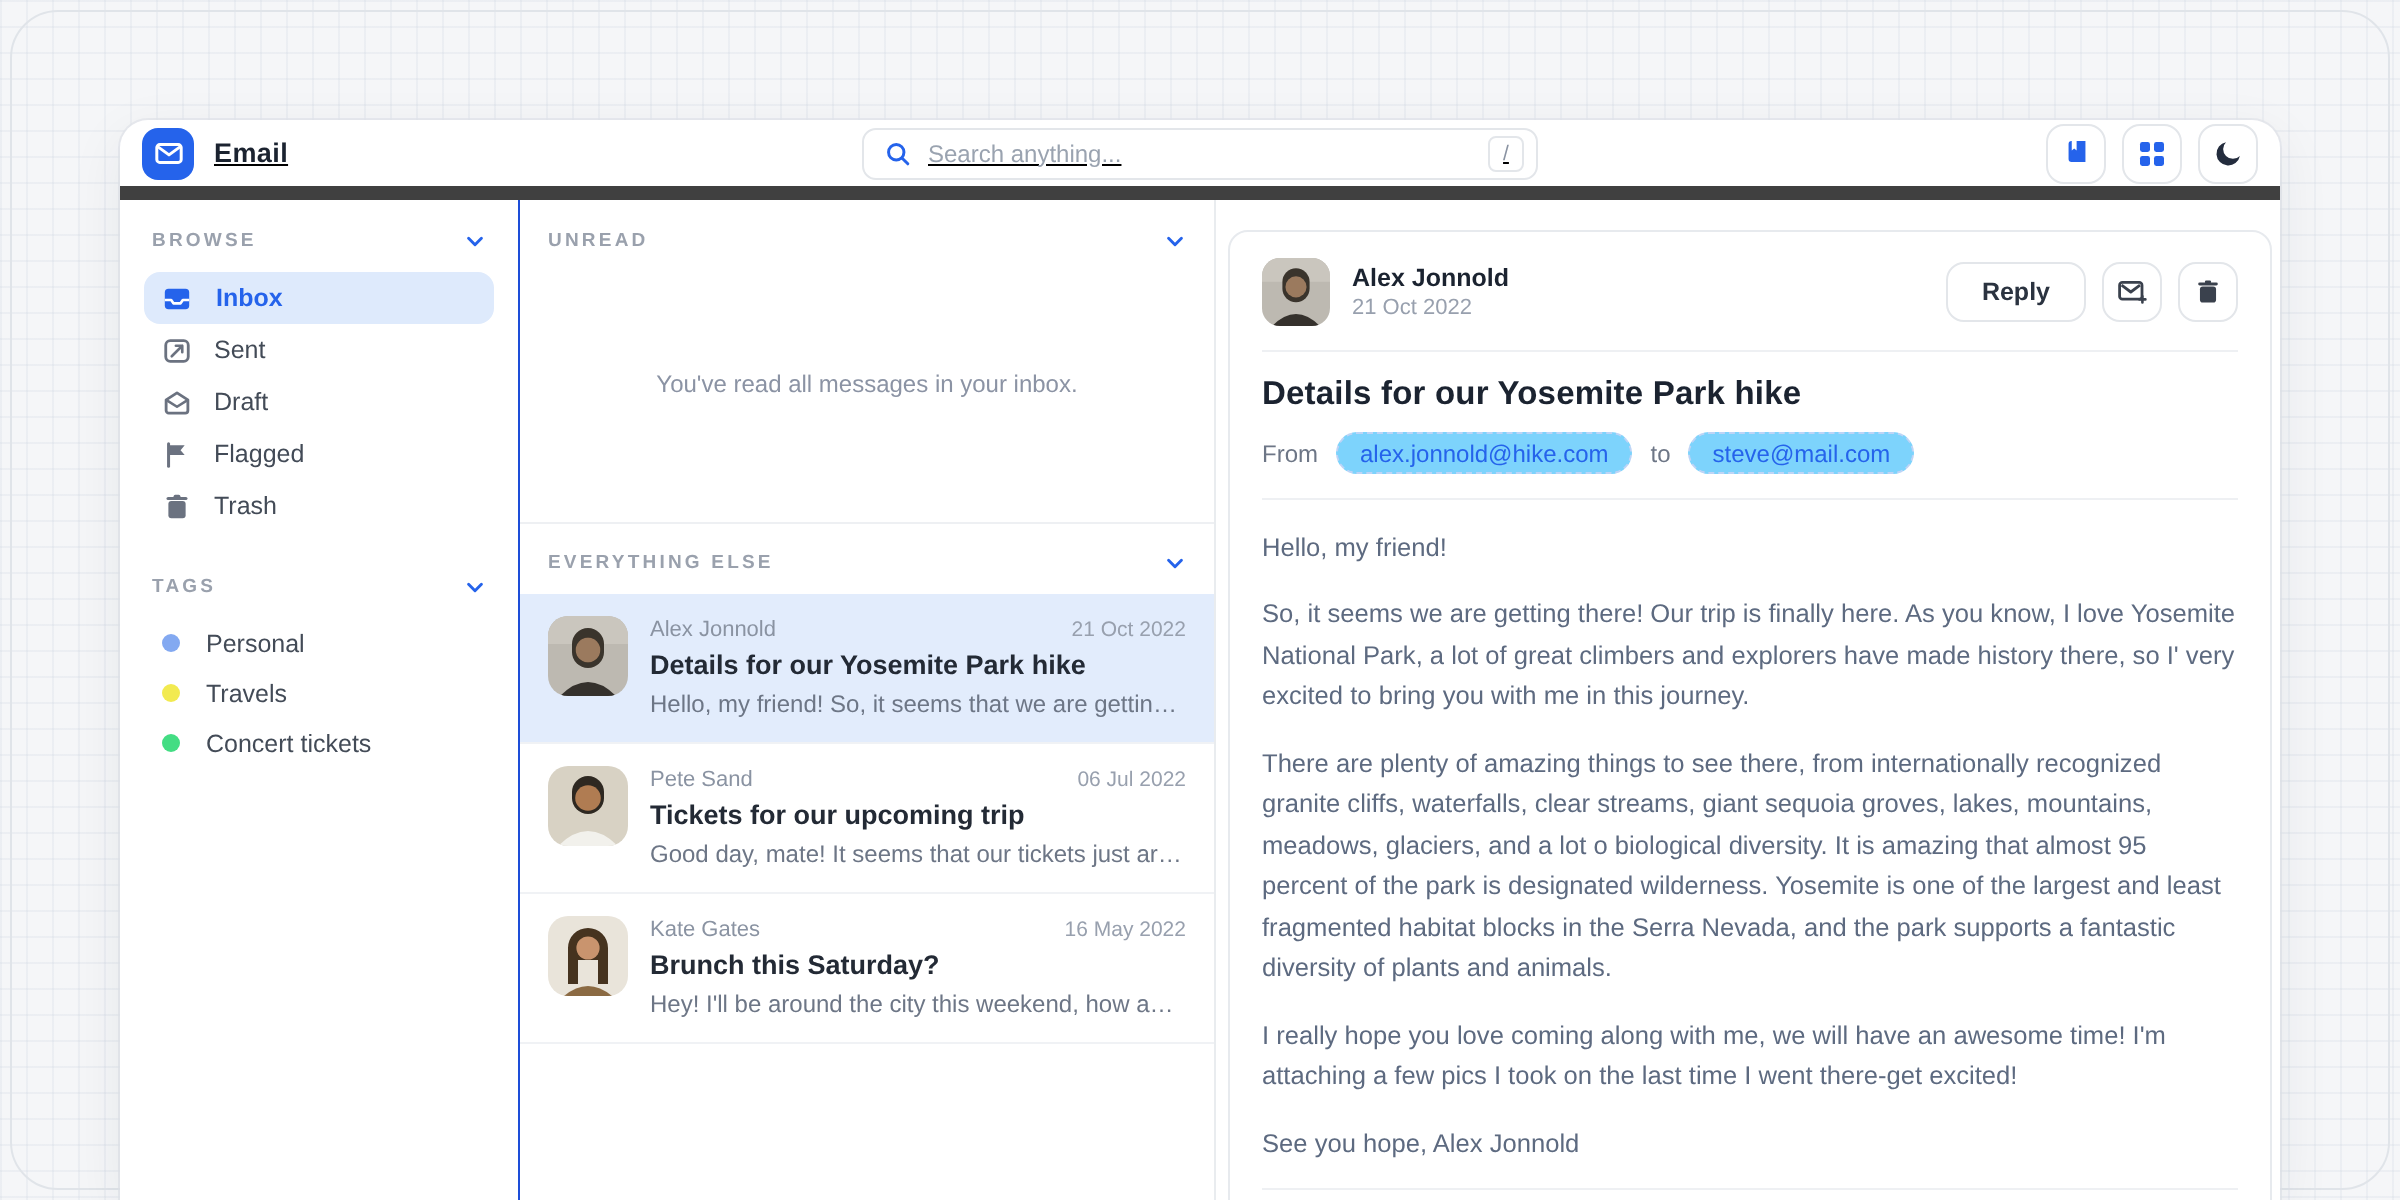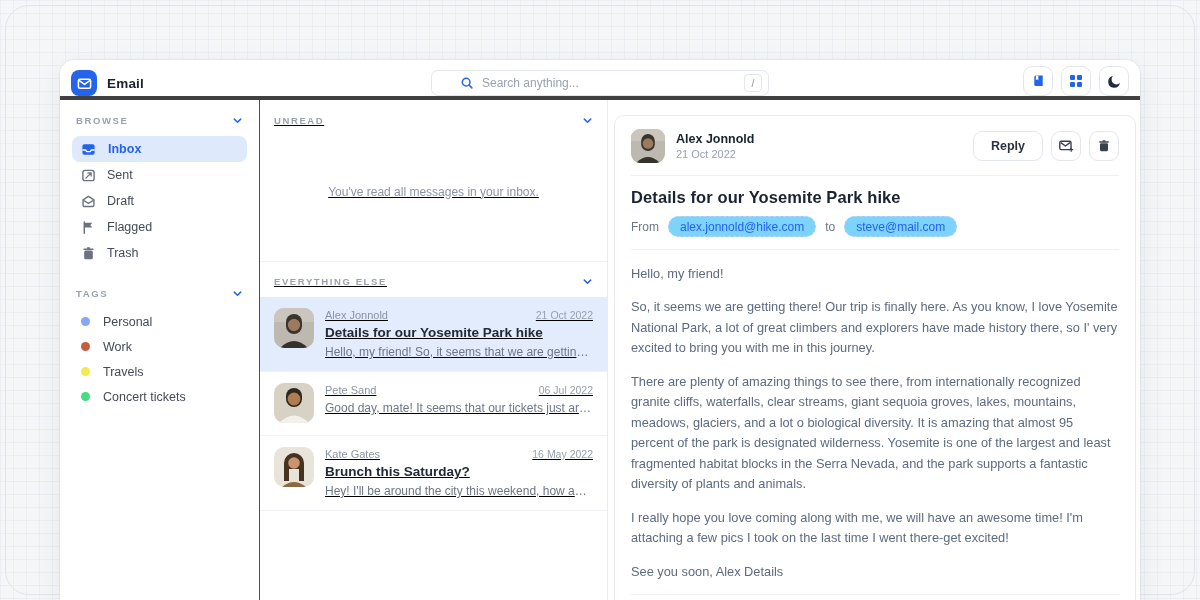--- a/index.html
+++ b/index.html
@@ -26,28 +26,28 @@
     background:#ffffff; border-radius:14px 14px 0 0;
     box-shadow:0 8px 28px rgba(30,42,60,.07), 0 0 0 1px rgba(226,230,235,.7);
     display:grid;
     grid-template-rows:40px 1fr;
     grid-template-columns:200px 348px 1fr;
     grid-template-areas:"hdr hdr hdr" "side list detail";
     overflow:hidden;
   }
 
   
-  .hdr { grid-area:hdr; display:flex; align-items:flex-end; padding:0 11px; border-bottom:4px solid #404040; }
+  .hdr { grid-area:hdr; display:flex; align-items:center; padding:0 11px; border-bottom:7px solid #404040;text-decoration:underline; }
   .brand { display:flex; align-items:center; gap:10px; width:190px; }
   .logo { width:26px; height:26px; border-radius:8px; background:#2563eb; display:flex; align-items:center; justify-content:center; }
   .brand-title { font-size:13.5px; font-weight:bold; color:#1b2330; letter-spacing:.2px; }
   .search-wrap { flex:1; display:flex; justify-content:center; }
   .search-box {
     width:338px; height:26px; border:1px solid #e3e6ea; border-radius:7px;
-    display:flex; align-items:center; gap:8px; padding:0 6px 0 28px; background:#fff;
+    display:flex; align-items:center; gap:8px; padding:0 6px 0 10px; background:#fff;
   }
   .search-box input { flex:1; border:0; outline:0; font-size:12px; color:#434b57; font-family:"Liberation Sans",sans-serif; background:transparent; }
   .search-box input::placeholder { color:#9aa3b0; }
   .kbd { width:18px; height:18px; border:1px solid #e3e6ea; border-radius:4px; font-size:10.5px; color:#8a93a2; display:flex; align-items:center; justify-content:center; }
   .hdr-actions { display:flex; gap:8px; width:190px; justify-content:flex-end; }
   .icon-btn {
     width:30px; height:30px; border:1px solid #e3e6ea; border-radius:9px; background:#fff;
     display:flex; align-items:center; justify-content:center; cursor:pointer;
   }
 
@@ -60,21 +60,21 @@
     font-size:12.5px; color:#434b57; cursor:pointer; margin-bottom:0;
   }
   .nav-item + .nav-item { margin-top:0; }
   .nav-item.active { background:#deeafc; color:#2563eb; font-weight:bold;gap:12px; }
   .side .group { margin-bottom:22px; }
   .side .nav-item { height:26px; }
   .tag-item { display:flex; align-items:center; gap:13px; height:25px; padding:0 9px; font-size:12.5px; color:#434b57; cursor:pointer; }
   .tag-dot { width:9px; height:9px; border-radius:50%; flex:none; }
 
   
-  .list { grid-area:list; border-right:1px solid #e9ecef; display:flex; flex-direction:column; overflow:hidden;text-decoration:underline; }
+  .list { grid-area:list; border-right:1px solid #e9ecef; display:flex; flex-direction:column; overflow:hidden; }
   .list .sec-head { padding:15px 14px 0 14px; margin-bottom:0; }
   .unread-sec { height:162px; border-bottom:1px solid #eef0f3; display:flex; flex-direction:column; flex:none; }
   .empty-msg { flex:1; display:flex; align-items:center; justify-content:center; font-size:12px; color:#8b93a4; padding-bottom:4px; }
   .ee-head { padding:14px 14px 10px 14px !important; }
   .mail-row { display:flex; gap:11px; padding:11px 14px 12px 14px; border-bottom:1px solid #f0f2f5; cursor:pointer; }
   .mail-row.selected { background:#e2ecfc; }
   .avatar { width:40px; height:40px; border-radius:10px; overflow:hidden; flex:none; }
   .avatar svg { display:block; }
   .row-body { flex:1; min-width:0; }
   .row-top { display:flex; justify-content:space-between; align-items:baseline; margin-top:1px; }
@@ -227,24 +227,20 @@
             <svg width="11" height="11" viewBox="0 0 12 12">
                 <polyline points="2.5,4.5 6,8 9.5,4.5" fill="none" stroke="#2563eb" stroke-width="1.6" stroke-linecap="round" stroke-linejoin="round"></polyline>
               </svg>
           </span>
         </div>
         <div class="tag-item">
           <span class="tag-dot" style="background: rgb(131, 169, 241);"></span>
           <span>Personal</span>
         </div>
         <div class="tag-item">
-          <span class="tag-dot" style="background: rgb(199, 91, 62);"></span>
-          <span>Work</span>
-        </div>
-        <div class="tag-item">
           <span class="tag-dot" style="background: rgb(242, 234, 80);"></span>
           <span>Travels</span>
         </div>
         <div class="tag-item">
           <span class="tag-dot" style="background: rgb(67, 221, 131);"></span>
           <span>Concert tickets</span>
         </div>
       </div>
     </div>
 
@@ -298,20 +294,21 @@
               <path d="M12 13 a8 8 0 0 1 16 0 v3 a8 8 0 0 1 -16 0 z" fill="#2e2821"></path>
               <circle cx="20" cy="16" r="6.4" fill="#b07c52"></circle>
               <path d="M5 40 q15 -15 30 0 z" fill="#f2f1ec"></path>
             </svg>
         </div>
         <div class="row-body">
           <div class="row-top">
             <span class="row-sender">Pete Sand</span>
             <span class="row-date">06 Jul 2022</span>
           </div>
+          <div class="row-subject">Tickets for our upcoming trip</div>
           <div class="row-preview">Good day, mate! It seems that our tickets just arrived...</div>
         </div>
       </div>
 
       <div class="mail-row">
         <div class="avatar">
           <svg width="40" height="40" viewBox="0 0 40 40">
               <rect width="40" height="40" fill="#e9e4da"></rect>
               <path d="M10 16 a10 10 0 0 1 20 0 v18 h-5 v-12 h-10 v12 h-5 z" fill="#46331f"></path>
               <circle cx="20" cy="16" r="5.8" fill="#c9946e"></circle>
@@ -379,21 +376,21 @@
           <span class="pill">steve@mail.com</span>
         </div>
 
         <hr class="rule">
 
         <div class="d-body">
           <p>Hello, my friend!</p>
           <p>So, it seems we are getting there! Our trip is finally here. As you know, I love Yosemite National Park, a lot of great climbers and explorers have made history there, so I' very excited to bring you with me in this journey.</p>
           <p>There are plenty of amazing things to see there, from internationally recognized granite cliffs, waterfalls, clear streams, giant sequoia groves, lakes, mountains, meadows, glaciers, and a lot o biological diversity. It is amazing that almost 95 percent of the park is designated wilderness. Yosemite is one of the largest and least fragmented habitat blocks in the Serra Nevada, and the park supports a fantastic diversity of plants and animals.</p>
           <p>I really hope you love coming along with me, we will have an awesome time! I'm attaching a few pics I took on the last time I went there-get excited!</p>
-          <p>See you soon, Alex Details</p>
+          <p>See you hope, Alex Jonnold</p>
         </div>
 
         <hr class="rule">
 
       </div>
     </div>
 
   </div>
 </div>
 

